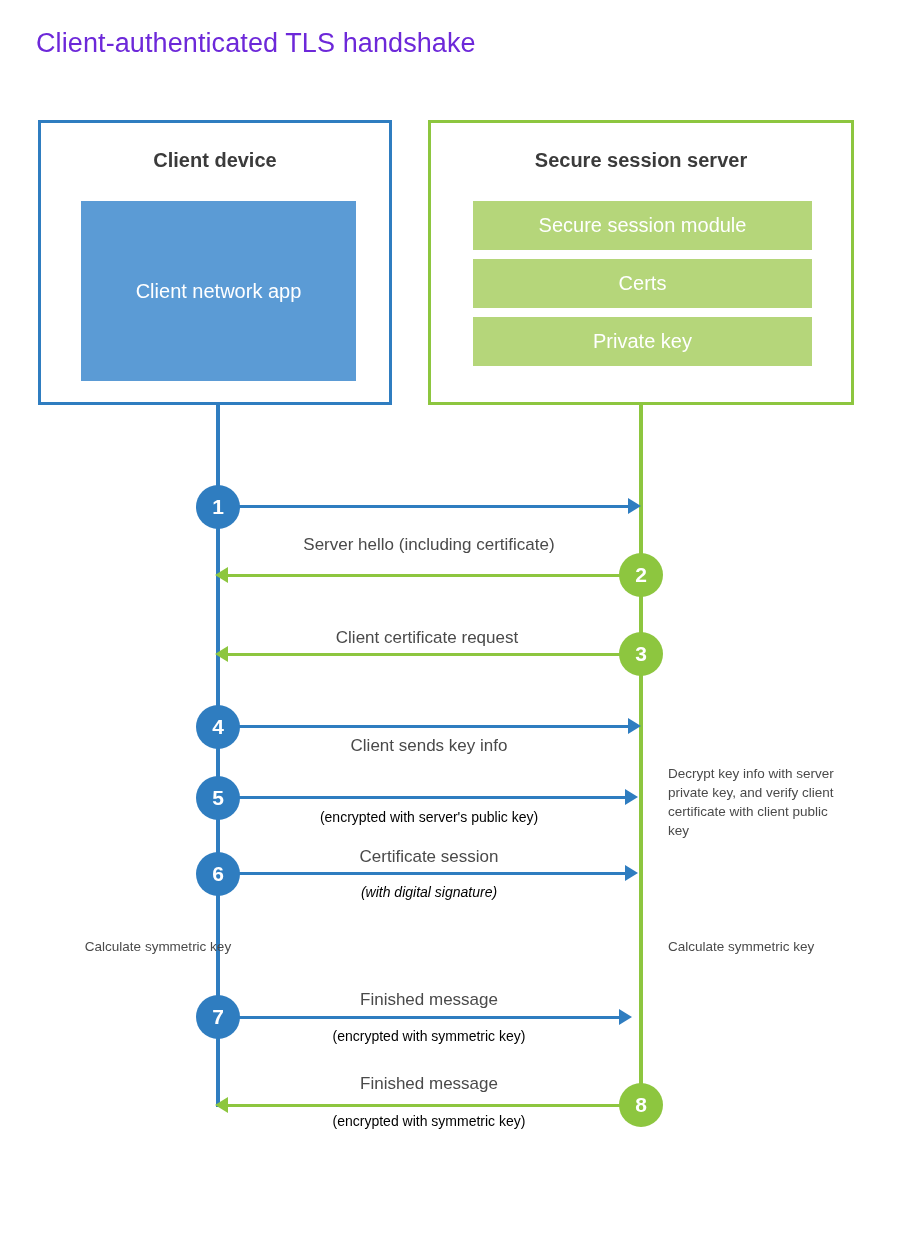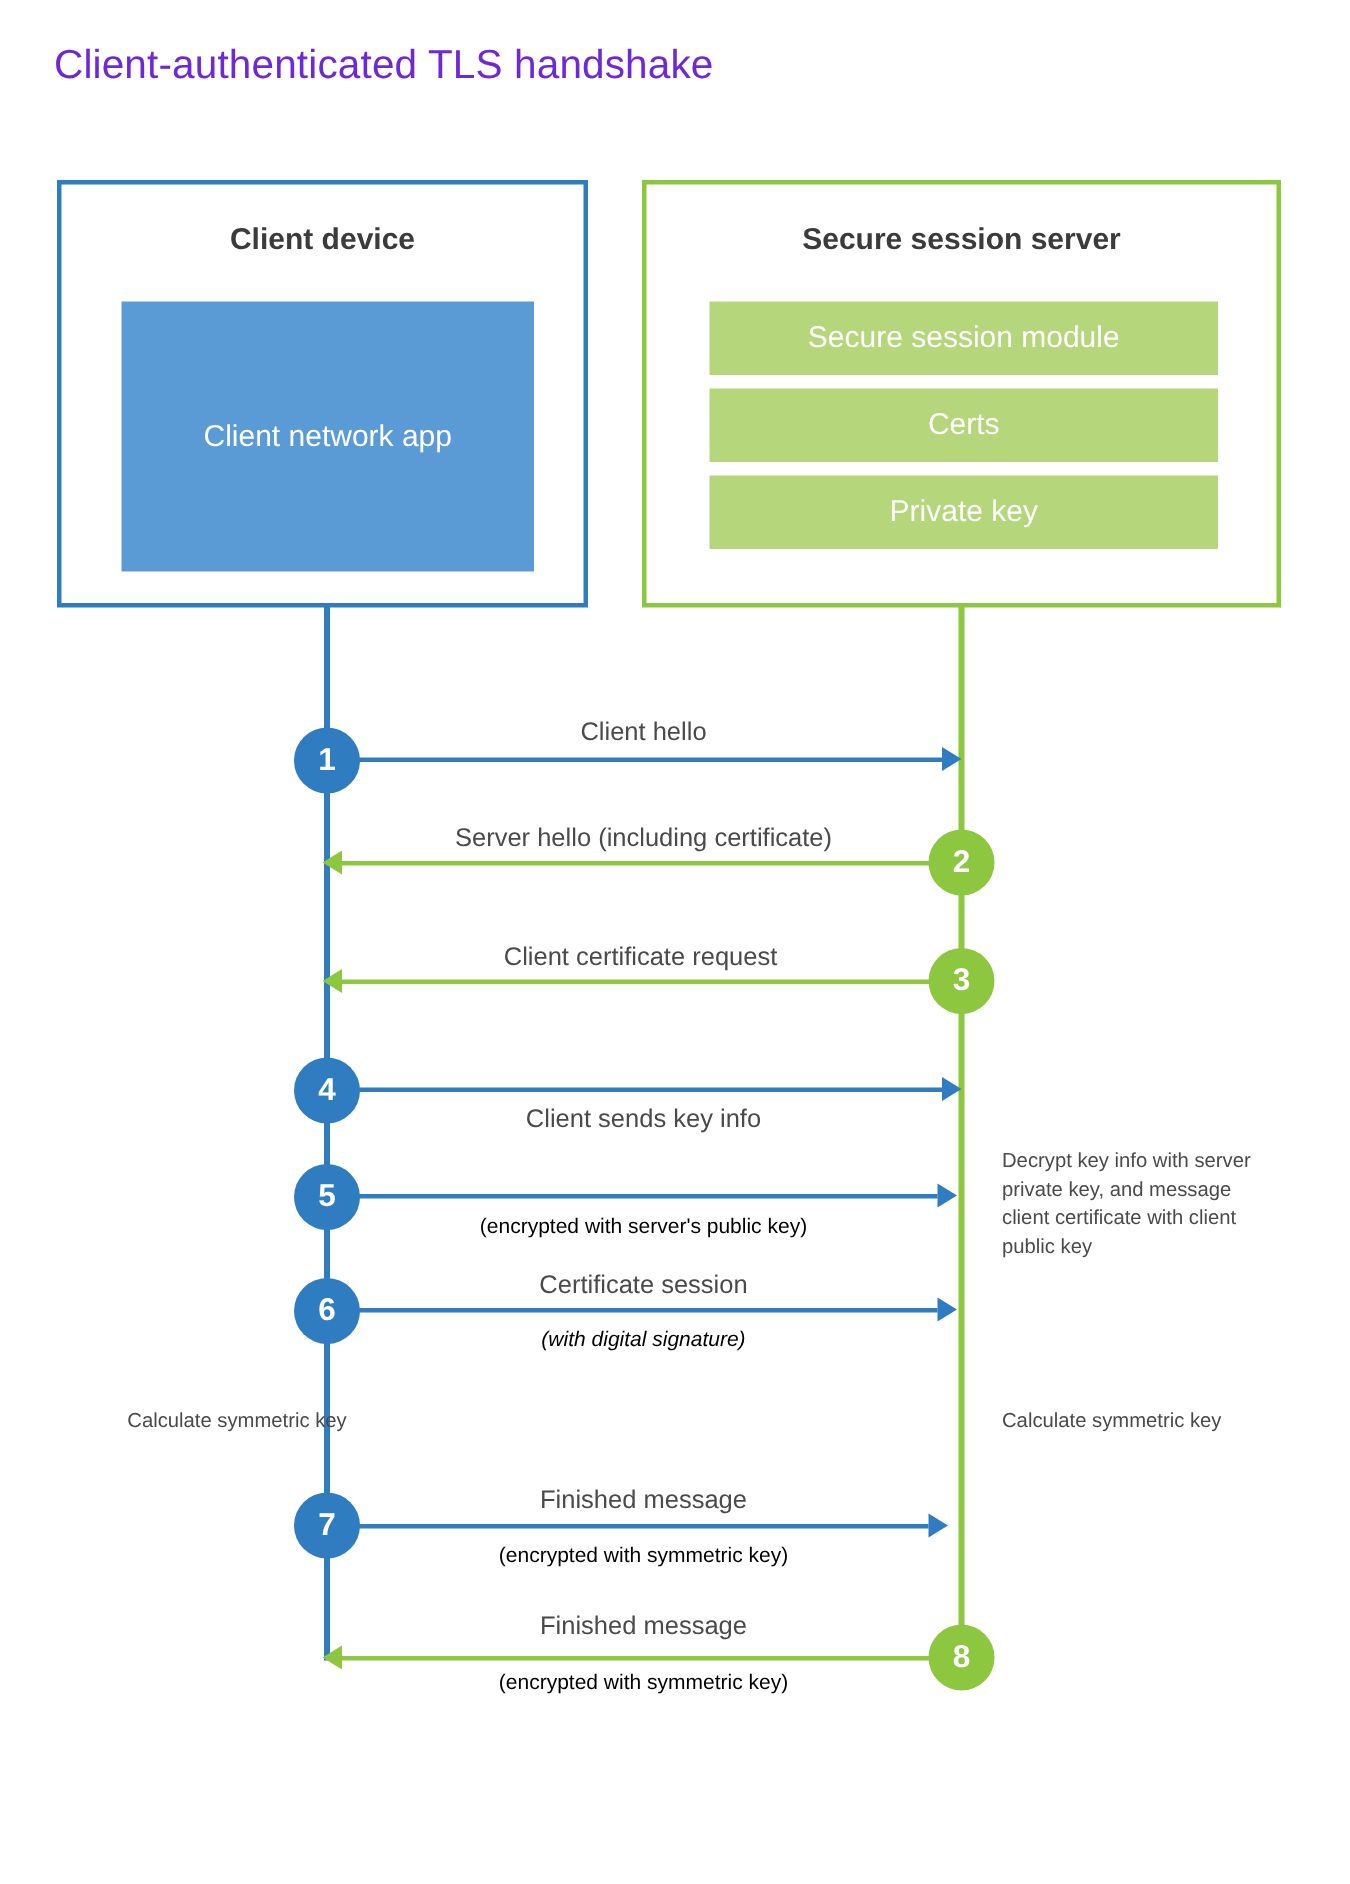--- a/index.html
+++ b/index.html
@@ -193,46 +193,45 @@
   </div>
 
   <div class="party-box" id="client-box">
     <div class="party-title">Client device</div>
     <div id="client-app">Client network app</div>
   </div>
 
   <div class="lifeline" id="client-lifeline"></div>
   <div class="lifeline" id="server-lifeline"></div>
 
-  <div class="msg-label" style="left:218px; top:478px; width:422px;">Client hello</div>
   <div class="arrow-line blue" style="left:218px; top:505px; width:410px;"></div>
   <div class="arrow-head right blue" style="left:628px; top:498px;"></div>
   <div class="step-circle client" style="top:485px;">1</div>
 
-  <div class="msg-label" style="left:218px; top:549px; width:422px;">Server hello (including certificate)</div>
+  <div class="msg-label" style="left:218px; top:535px; width:422px;">Server hello (including certificate)</div>
   <div class="arrow-line green" style="left:228px; top:574px; width:413px;"></div>
   <div class="arrow-head left green" style="left:215px; top:567px;"></div>
   <div class="step-circle server" style="top:553px;">2</div>
 
   <div class="msg-label" style="left:216px; top:628px; width:422px;">Client certificate request</div>
   <div class="arrow-line green" style="left:228px; top:653px; width:413px;"></div>
   <div class="arrow-head left green" style="left:215px; top:646px;"></div>
   <div class="step-circle server" style="top:632px;">3</div>
 
   <div class="arrow-line blue" style="left:218px; top:725px; width:410px;"></div>
   <div class="arrow-head right blue" style="left:628px; top:718px;"></div>
   <div class="step-circle client" style="top:705px;">4</div>
 
   <div class="msg-label" style="left:218px; top:736px; width:422px;">Client sends key info</div>
   <div class="arrow-line blue" style="left:218px; top:796px; width:407px;"></div>
   <div class="arrow-head right blue" style="left:625px; top:789px;"></div>
   <div class="msg-sublabel" style="left:218px; top:809px; width:422px;">(encrypted with server's public key)</div>
   <div class="step-circle client" style="top:776px;">5</div>
 
-  <div class="side-note right-col" style="top:764px;">Decrypt key info with server private key, and message client certificate with client public key</div>
+  <div class="side-note right-col" style="top:764px;">Decrypt key info with server private key, and verify client certificate with client public key</div>
 
   <div class="msg-label" style="left:218px; top:847px; width:422px;">Certificate session</div>
   <div class="arrow-line blue" style="left:218px; top:872px; width:407px;"></div>
   <div class="arrow-head right blue" style="left:625px; top:865px;"></div>
   <div class="msg-sublabel" style="left:218px; top:884px; width:422px;font-style:italic;">(with digital signature)</div>
   <div class="step-circle client" style="top:852px;">6</div>
 
   <div class="side-note left-col" style="top:937px;">Calculate symmetric key</div>
   <div class="side-note right-col" style="top:937px;">Calculate symmetric key</div>
 

